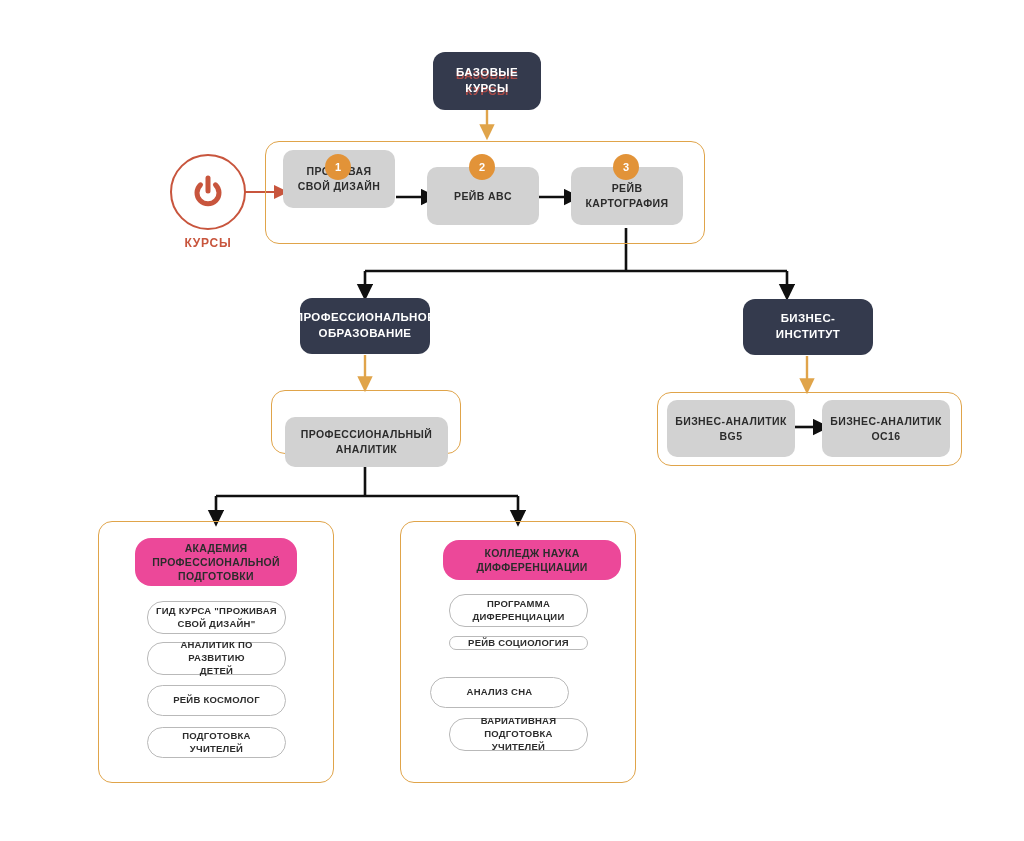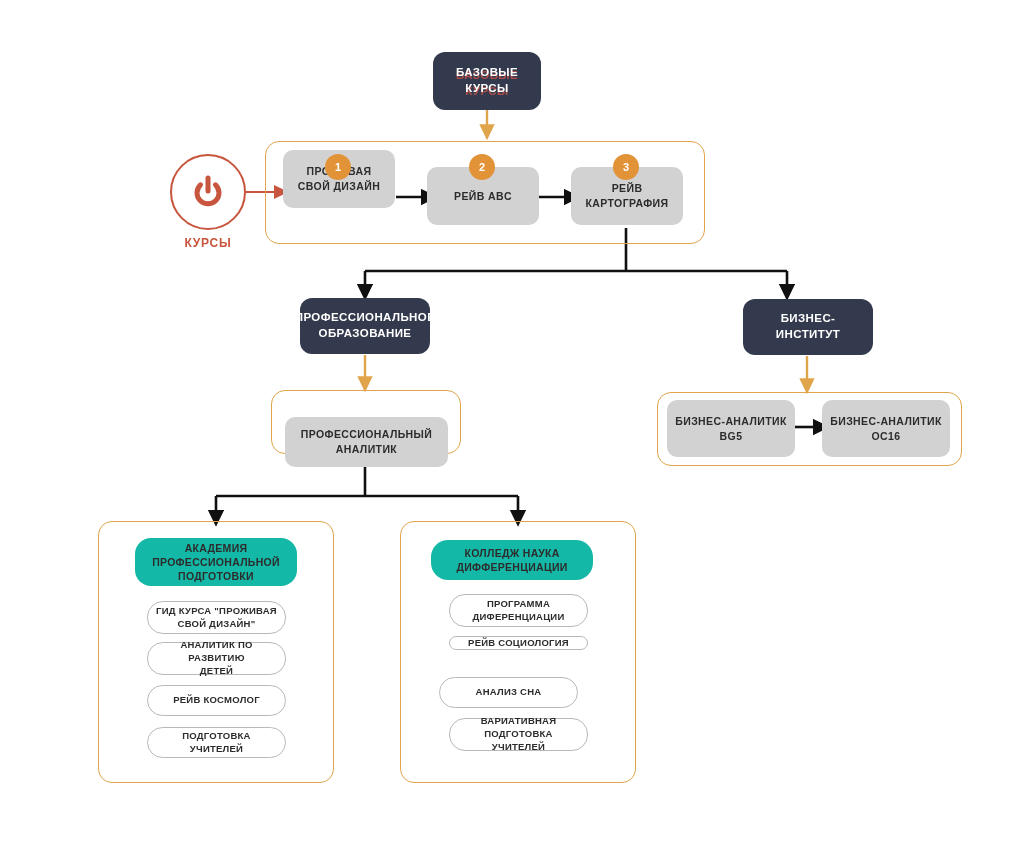--- a/index.html
+++ b/index.html
@@ -114,21 +114,21 @@
     color: #c8553d;
     font-size: 12px;
     font-weight: 700;
     letter-spacing: 0.8px;
   }
 
   
   .panel-header {
     position: absolute;
     box-sizing: border-box;
-    background: #14b8a6;
+    background: #ec4899;
     color: #2c2c2c;
     border-radius: 16px;
     font-size: 10.5px;
     font-weight: 700;
     letter-spacing: 0.3px;
     line-height: 1.35;
     display: flex;
     align-items: center;
     justify-content: center;
     text-align: center;
@@ -240,22 +240,22 @@
 ПРОФЕССИОНАЛЬНОЙ
 ПОДГОТОВКИ</div>
   <div class="pill" style="left:147px; top:601px; width:139px; height:33px; white-space:pre-line;">ГИД КУРСА "ПРОЖИВАЯ
 СВОЙ ДИЗАЙН"</div>
   <div class="pill" style="left:147px; top:642px; width:139px; height:33px; white-space:pre-line;">АНАЛИТИК ПО РАЗВИТИЮ
 ДЕТЕЙ</div>
   <div class="pill" style="left:147px; top:685px; width:139px; height:31px; white-space:pre-line;">РЕЙВ КОСМОЛОГ</div>
   <div class="pill" style="left:147px; top:727px; width:139px; height:31px; white-space:pre-line;">ПОДГОТОВКА УЧИТЕЛЕЙ</div>
 
   <div class="group-box" style="left:400px; top:521px; width:236px; height:262px;"></div>
-  <div class="panel-header" style="left:431px; top:540px; width:162px; height:40px; white-space:pre-line;border-radius:17px;">КОЛЛЕДЖ НАУКА
+  <div class="panel-header" style="left:443px; top:540px; width:178px; height:40px; white-space:pre-line;">КОЛЛЕДЖ НАУКА
 ДИФФЕРЕНЦИАЦИИ</div>
   <div class="pill" style="left:449px; top:594px; width:139px; height:33px; white-space:pre-line;">ПРОГРАММА
 ДИФЕРЕНЦИАЦИИ</div>
   <div class="pill" style="left:449px; top:636px; width:139px; height:14px; white-space:pre-line;">РЕЙВ СОЦИОЛОГИЯ</div>
-  <div class="pill" style="left:439px; top:677px; width:139px; height:31px; white-space:pre-line;">АНАЛИЗ СНА</div>
+  <div class="pill" style="left:430px; top:677px; width:139px; height:31px; white-space:pre-line;">АНАЛИЗ СНА</div>
   <div class="pill" style="left:449px; top:718px; width:139px; height:33px; white-space:pre-line;">ВАРИАТИВНАЯ
 ПОДГОТОВКА УЧИТЕЛЕЙ</div>
 
 </div>
 
 </body></html>

